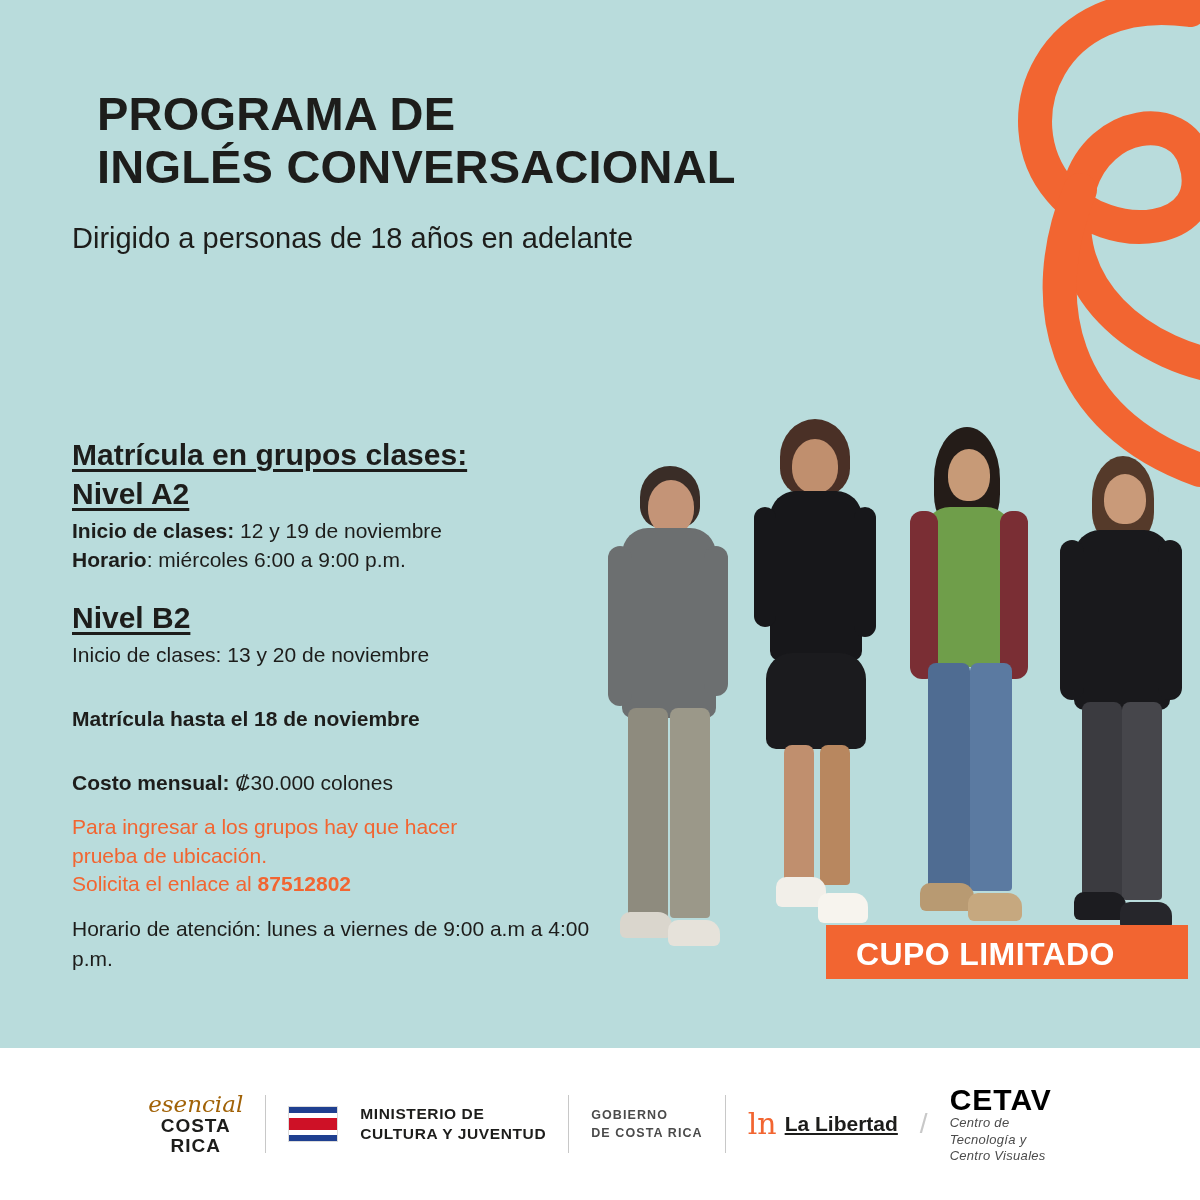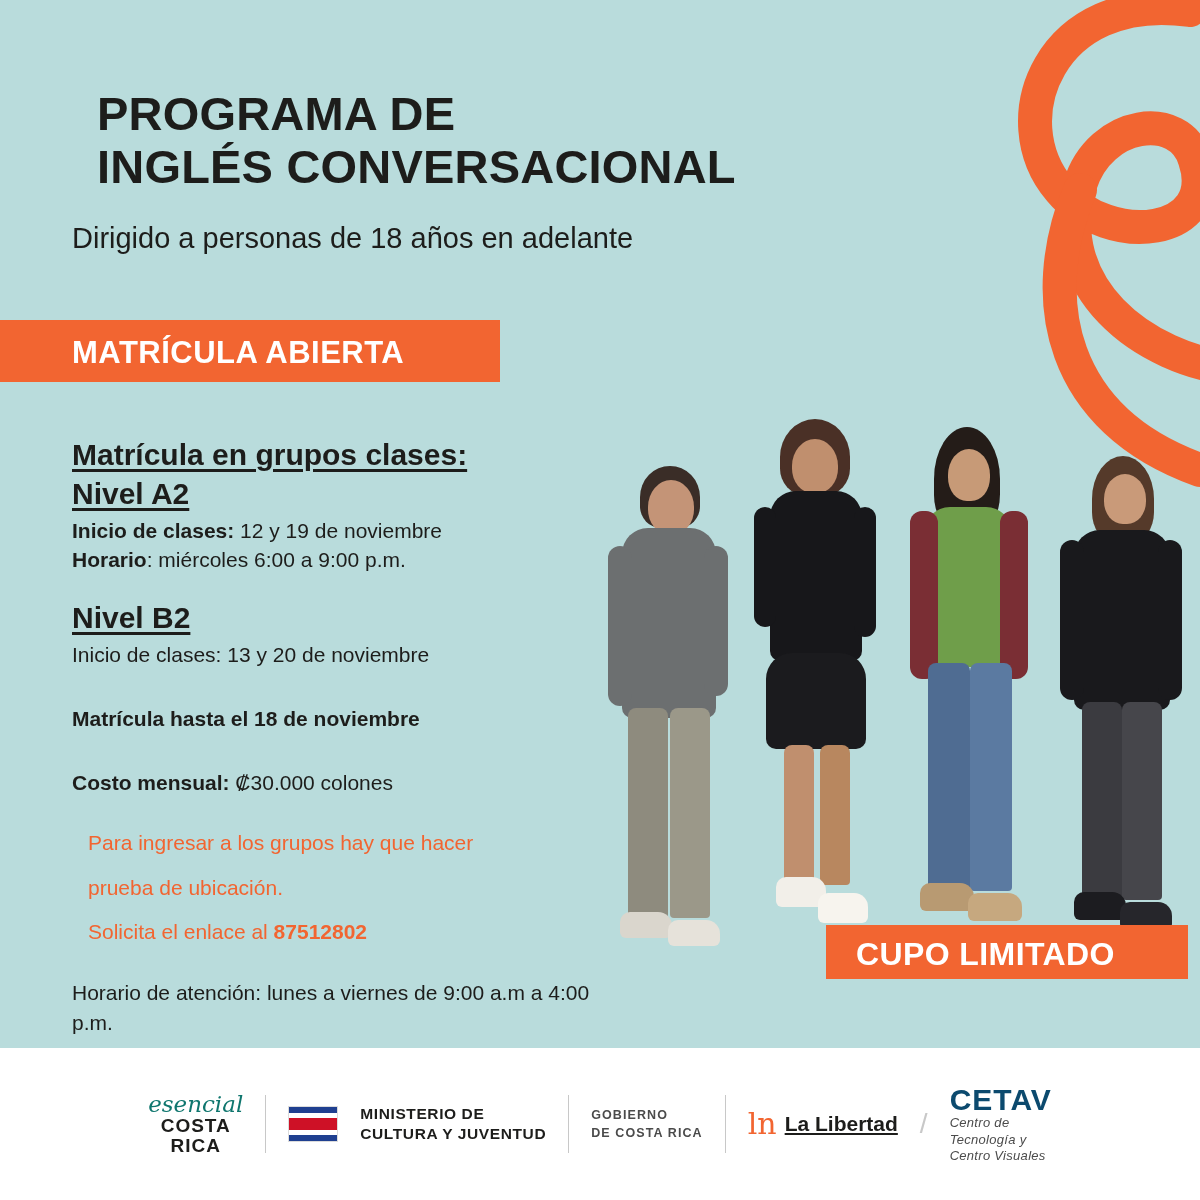--- a/index.html
+++ b/index.html
@@ -131,21 +131,21 @@
     margin: 0;
   }
   .line b { font-weight: bold; }
   .gap-sm { height: 16px; }
   .gap-md { height: 26px; }
   .gap-lg { height: 34px; }
   .orange-note {
     color: #f26531;
     font-size: 21px;
     line-height: 1.34;
-    margin: 16px;
+    margin: 0;
   }
   .orange-note b { font-weight: bold; }
 
   .cupo {
     position: absolute;
     left: 826px;
     top: 925px;
     width: 362px;
     height: 54px;
     background: #f26531;
@@ -181,21 +181,21 @@
     gap: 22px;
   }
   .logo-esencial {
     text-align: center;
     line-height: 1.05;
   }
   .logo-esencial .script {
     font-family: "DejaVu Serif", serif;
     font-style: italic;
     font-size: 23px;
-    color: #0f766e;
+    color: #a16207;
   }
   .logo-esencial .cr {
     font-size: 19px;
     font-weight: bold;
     color: #1d1d1b;
     letter-spacing: 1px;
   }
   .divider {
     width: 1px;
     height: 58px;
@@ -260,21 +260,21 @@
   .slash {
     font-size: 28px;
     color: #c8c8c8;
   }
   .cetav {
     line-height: 1.05;
   }
   .cetav .big {
     font-size: 30px;
     font-weight: bold;
-    color: #0c4a6e;
+    color: #000000;
     letter-spacing: 1px;
   }
   .cetav .small {
     font-size: 13px;
     color: #4b4b4b;
     letter-spacing: 0.3px;
     line-height: 1.25;
     font-style: italic;
   }
 </style>
@@ -340,23 +340,20 @@
     </div>
   </div>
 
   <div class="title">
     <div>PROGRAMA DE</div>
     <div>INGLÉS CONVERSACIONAL</div>
   </div>
 
   <div class="subtitle">Dirigido a personas de 18 años en adelante</div>
 
-  <div class="banner">
-    <span>MATRÍCULA ABIERTA</span>
-  </div>
 
   <div class="body-block">
     <p class="h-underline">Matrícula en grupos clases:</p>
     <p class="h-underline">Nivel A2</p>
     <p class="line">
       <b>Inicio de clases:</b><span> 12 y 19 de noviembre</span>
     </p>
     <p class="line">
       <b>Horario</b><span>: miércoles 6:00 a 9:00 p.m.</span>
     </p>

